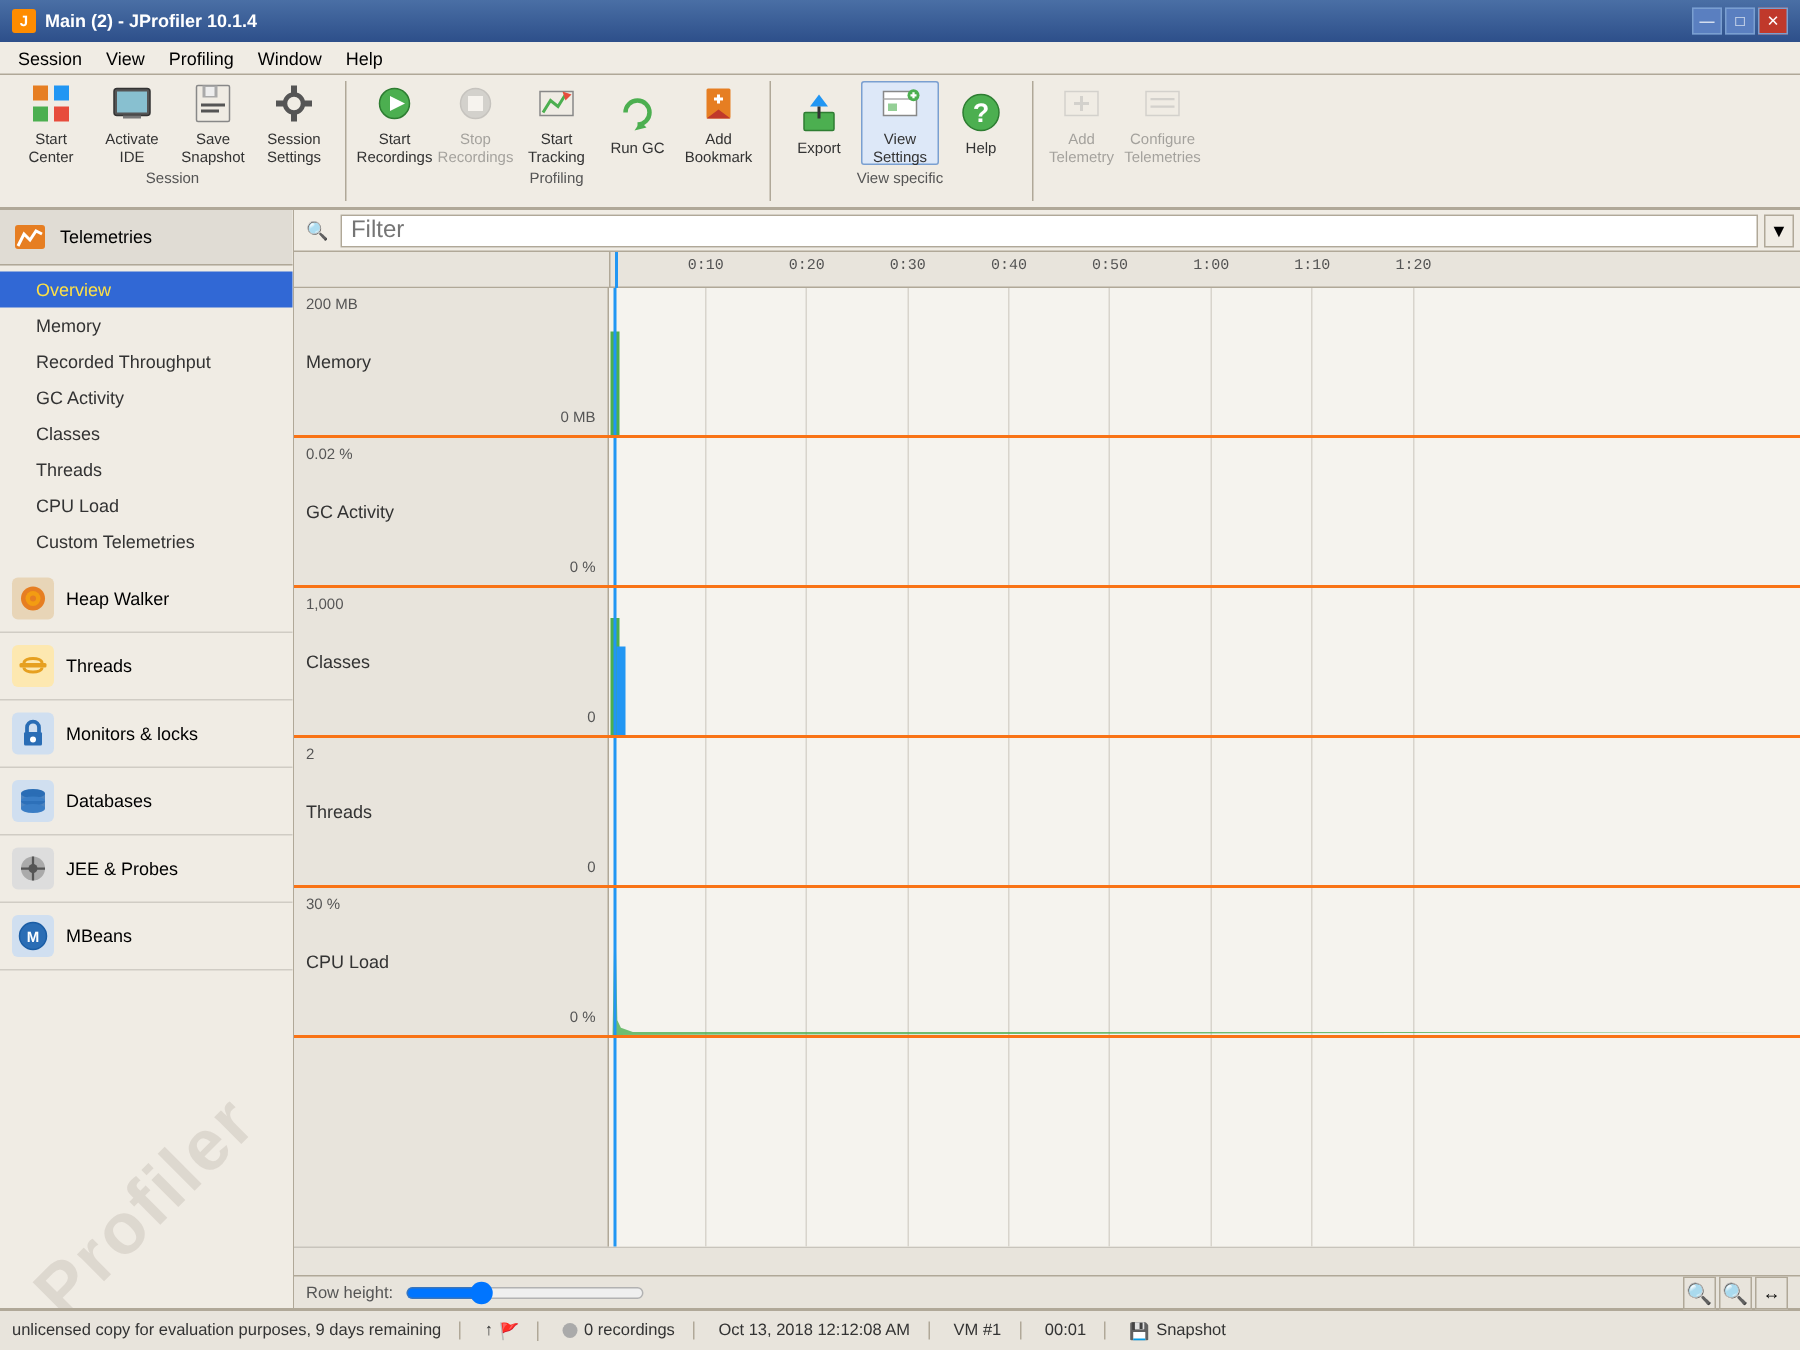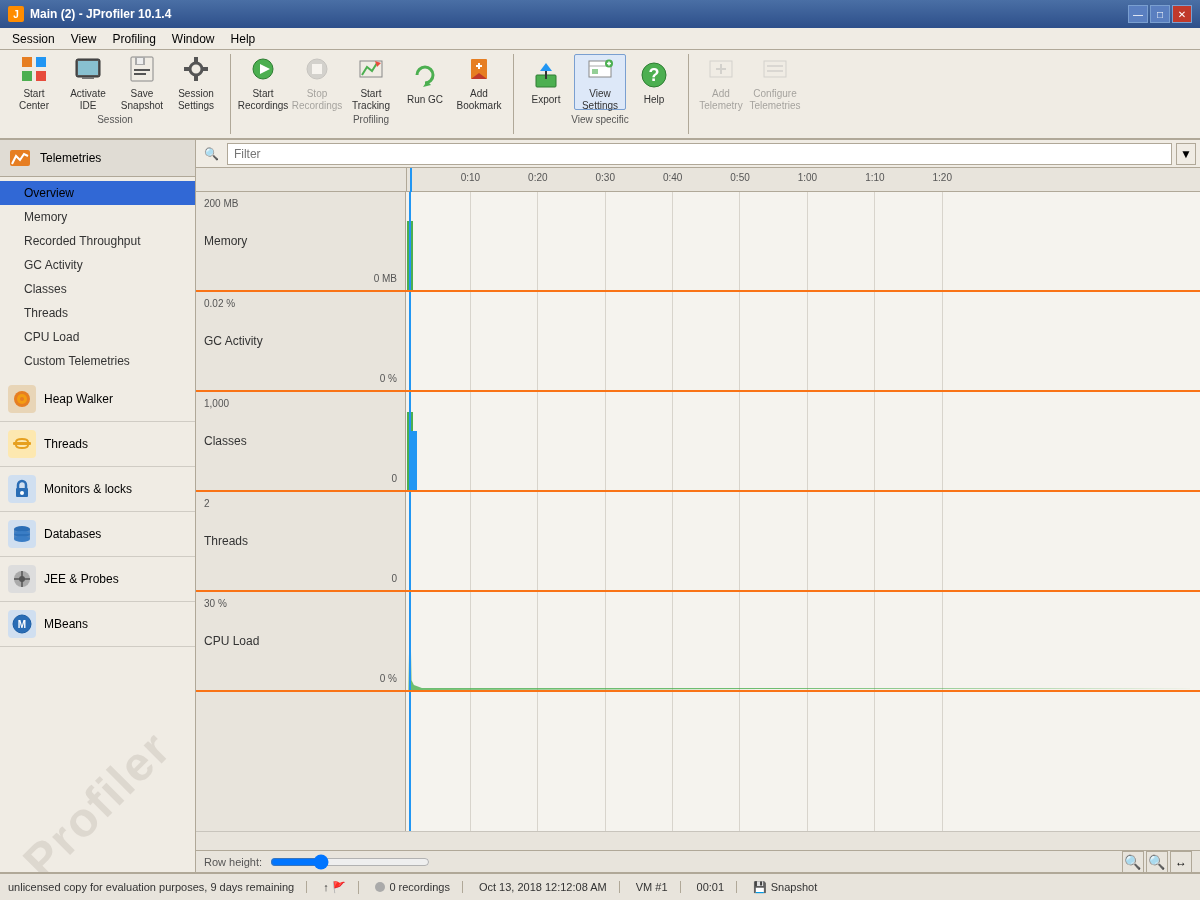--- a/index.html
+++ b/index.html
@@ -29,34 +29,34 @@
     .toolbar-btn.disabled { opacity: 0.4; cursor: default; }
     .toolbar-icon { width: 32px; height: 32px; display: flex; align-items: center; justify-content: center; }
     
     
     #main { display: flex; height: calc(900px - 28px - 22px - 90px - 28px); }
     
     
     #sidebar { width: 196px; background: #f0ece4; border-right: 1px solid #b0a898; overflow-y: auto; flex-shrink: 0; position: relative; }
     .sidebar-section { padding: 4px 0; }
     .sidebar-item { padding: 5px 12px 5px 24px; cursor: pointer; color: #333; font-size: 12px; }
-    .sidebar-item.active { background: #3168d5; color: #000000; }
+    .sidebar-item.active { background: #3168d5; color: #fde047; }
     .sidebar-main-item { display: flex; align-items: center; gap: 8px; padding: 8px 8px; cursor: pointer; border-bottom: 1px solid #d0ccc4; }
     .sidebar-icon { width: 28px; height: 28px; border-radius: 4px; display: flex; align-items: center; justify-content: center; flex-shrink: 0; }
     
     
     #watermark { position: absolute; bottom: 40px; right: 0; width: 100%; display: flex; align-items: center; justify-content: center; pointer-events: none; }
     .watermark-text { font-size: 48px; font-weight: bold; color: rgba(180,170,160,0.3); transform: rotate(-45deg); letter-spacing: 2px; }
     
     
     #content { flex: 1; display: flex; flex-direction: column; overflow: hidden; background: #e8e4dc; }
     
     
     #filter-bar { height: 28px; background: #f0ece4; border-bottom: 1px solid #b0a898; display: flex; align-items: center; padding: 2px 4px; gap: 4px; }
-    .filter-input { flex: 1; height: 22px; border: 1px solid #b0a898; padding: 2px 6px; font-size: 12px; background: white; }
+    .filter-input { flex: 1; height: 22px; border: 1px solid #b0a898; padding: 2px 6px; font-size: 16px; background: white; }
     .filter-dropdown { width: 20px; height: 22px; border: 1px solid #b0a898; background: #f0ece4; display: flex; align-items: center; justify-content: center; cursor: pointer; }
     .search-icon-wrap { color: #777; font-size: 12px; padding: 0 4px; }
     
     
     #chart-area { flex: 1; overflow-y: auto; overflow-x: hidden; background: #e8e4dc; position: relative; }
     
     
     .timeline-header { display: flex; position: sticky; top: 0; z-index: 10; background: #e8e4dc; border-bottom: 1px solid #b0a898; height: 24px; }
     .timeline-label-col { width: 210px; flex-shrink: 0; background: #e8e4dc; }
     .timeline-ticks { flex: 1; position: relative; border-left: 1px solid #b0a898; }
@@ -390,21 +390,21 @@
     <div id="filter-bar">
       <span class="search-icon-wrap">🔍</span>
       <input type="text" class="filter-input" placeholder="Filter" style="">
       <div class="filter-dropdown">▼</div>
     </div>
 
     <div id="chart-area">
 
       <div class="timeline-header">
         <div class="timeline-label-col"></div>
-        <div class="timeline-ticks" style="position:relative; height:24px;">
+        <div class="timeline-ticks" style="position:relative; height:24px;font-family:Liberation Mono, monospace;">
 
           <div class="chart-line" style="left: 3px; background: #2196f3; width: 2px; top:0; height:24px;"></div>
           <span class="tick-label" style="left: 8%;">0:10</span>
           <span class="tick-label" style="left: 16.5%;">0:20</span>
           <span class="tick-label" style="left: 25%;">0:30</span>
           <span class="tick-label" style="left: 33.5%;">0:40</span>
           <span class="tick-label" style="left: 42%;">0:50</span>
           <span class="tick-label" style="left: 50.5%;">1:00</span>
           <span class="tick-label" style="left: 59%;">1:10</span>
           <span class="tick-label" style="left: 67.5%;">1:20</span>

